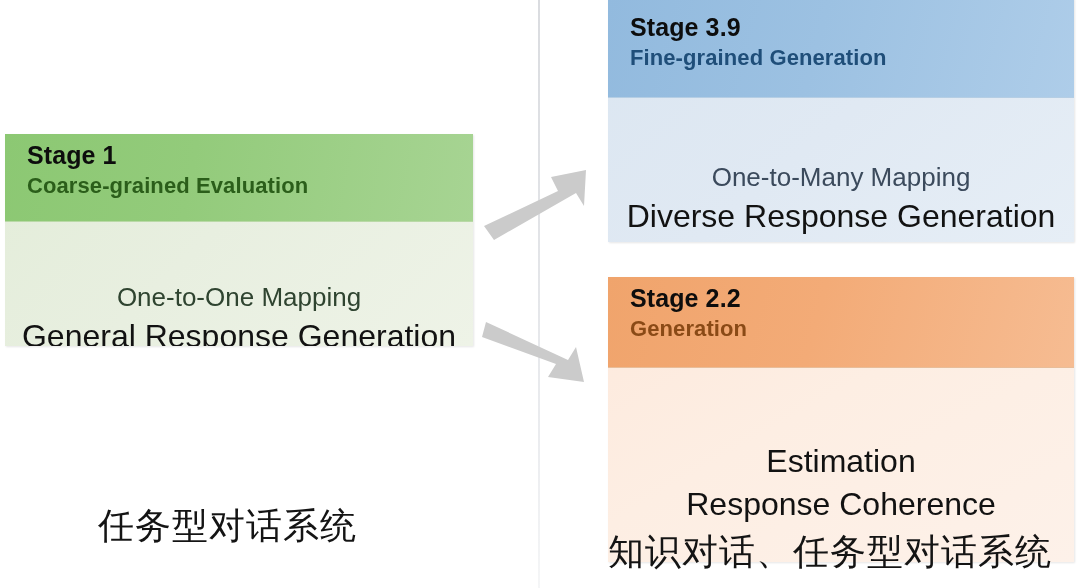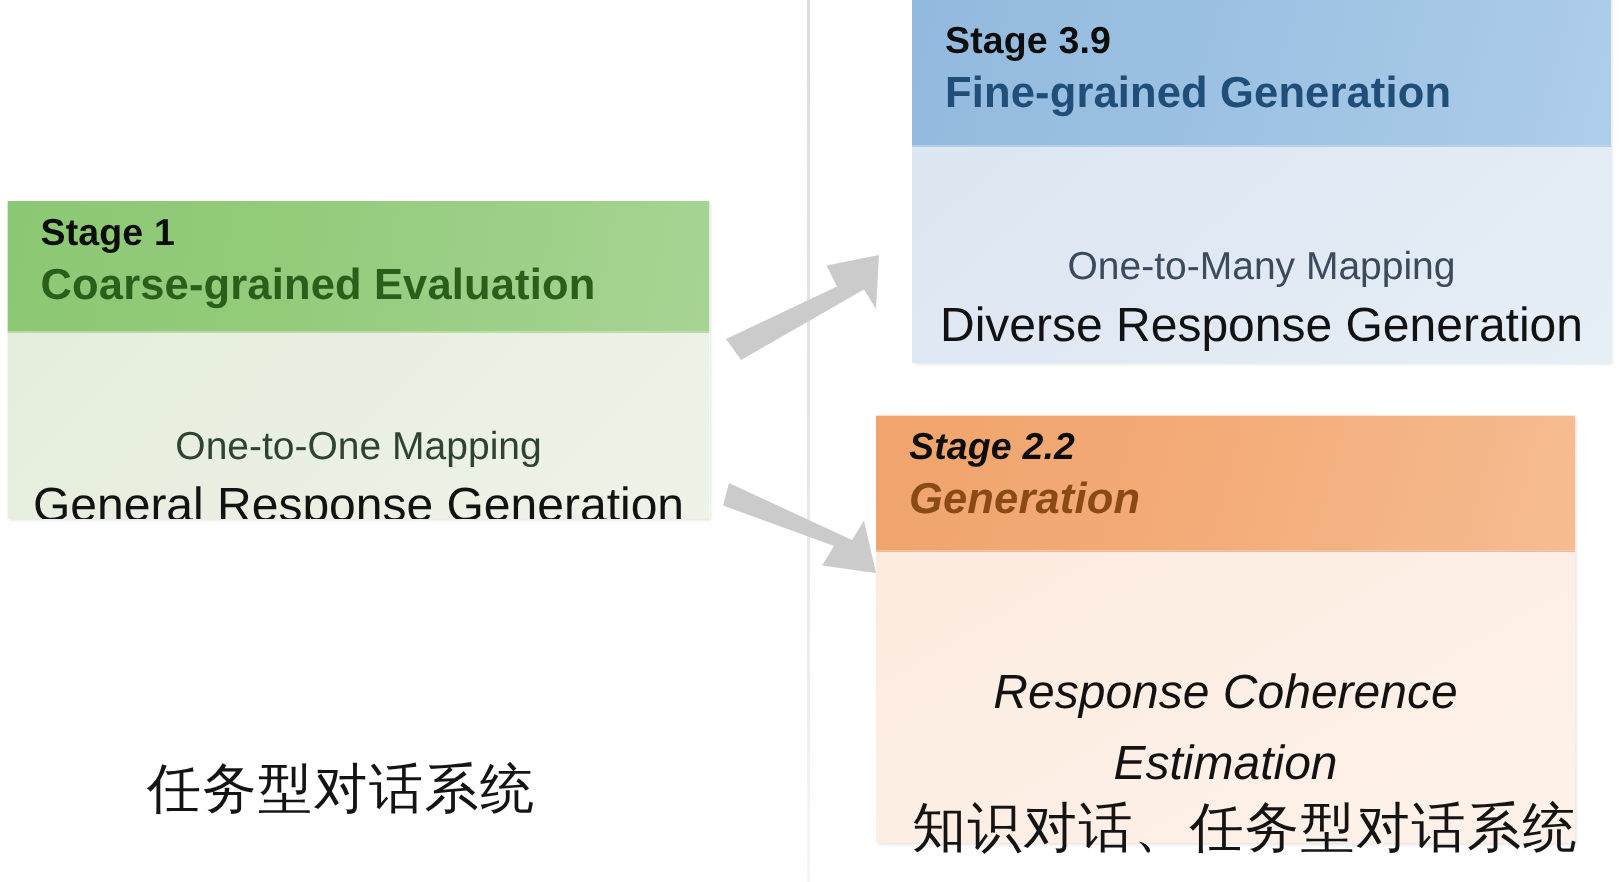--- a/index.html
+++ b/index.html
@@ -48,21 +48,21 @@
   }
   .stage-label {
     font-weight: bold;
     font-size: 25px;
     line-height: 1.26;
     color: #0d0d0d;
     letter-spacing: 0.1px;
   }
   .stage-sub {
     font-weight: bold;
-    font-size: 29px;
+    font-size: 22px;
     line-height: 1.26;
     letter-spacing: 0.1px;
   }
   .body-line-1 {
     font-size: 26px;
     line-height: 1.33;
     font-weight: normal;
   }
   .body-line-2 {
     font-size: 32px;
@@ -103,27 +103,26 @@
     padding-top: 14px;
     background: linear-gradient(105deg, #92bade 0%, #9cc1e2 45%, #aecde9 100%);
     border-bottom: 1px solid #b5cee4;
   }
   #stage21 .stage-sub { color: #1f4e79; }
   #stage21 .card-body { padding-top: 26px; }
   #stage21 .body-line-1 { color: #3b4a5c; }
 
   
   #stage22 {
-    left: 584px;
+    left: 608px;
     top: 277px;
     width: 466px;
     height: 285px;
     background: linear-gradient(150deg, #fde9dc 0%, #fdeee3 45%, #fdf1e9 100%);
     box-shadow: 1px 1px 2px rgba(0,0,0,0.10);
-    font-style: italic;
   }
   #stage22 .card-header {
     height: 91px;
     background: linear-gradient(105deg, #f0a46c 0%, #f3ab77 45%, #f6bc92 100%);
     border-bottom: 1px solid #e8bd99;
   }
   #stage22 .stage-sub { color: #8a4a16; }
   #stage22 .card-body { padding-top: 36px; }
   #stage22 .body-line-2.first { margin-bottom: 4px; }
 
@@ -172,22 +171,22 @@
       <div class="body-line-2">Diverse Response Generation</div>
     </div>
   </div>
 
   <div class="card" id="stage22">
     <div class="card-header">
       <div class="stage-label">Stage 2.2</div>
       <div class="stage-sub">Generation</div>
     </div>
     <div class="card-body">
+      <div class="body-line-2">Estimation</div>
       <div class="body-line-2 first">Response Coherence</div>
-      <div class="body-line-2">Estimation</div>
     </div>
   </div>
 
   <svg class="arrow" style="left:480px; top:160px;" width="130" height="90" viewBox="0 0 130 90">
     <polygon points="4,64 78,29 71,15 106,8 104,44 96,31 14,78" fill="#cbcbcb" stroke="none" transform="translate(0,2)"></polygon>
   </svg>
 
   <svg class="arrow" style="left:480px; top:310px;" width="130" height="90" viewBox="0 0 130 90">
     <polygon points="6,12 88,50 96,37 104,72 68,67 76,54 2,27" fill="#cbcbcb" stroke="none"></polygon>
   </svg>

